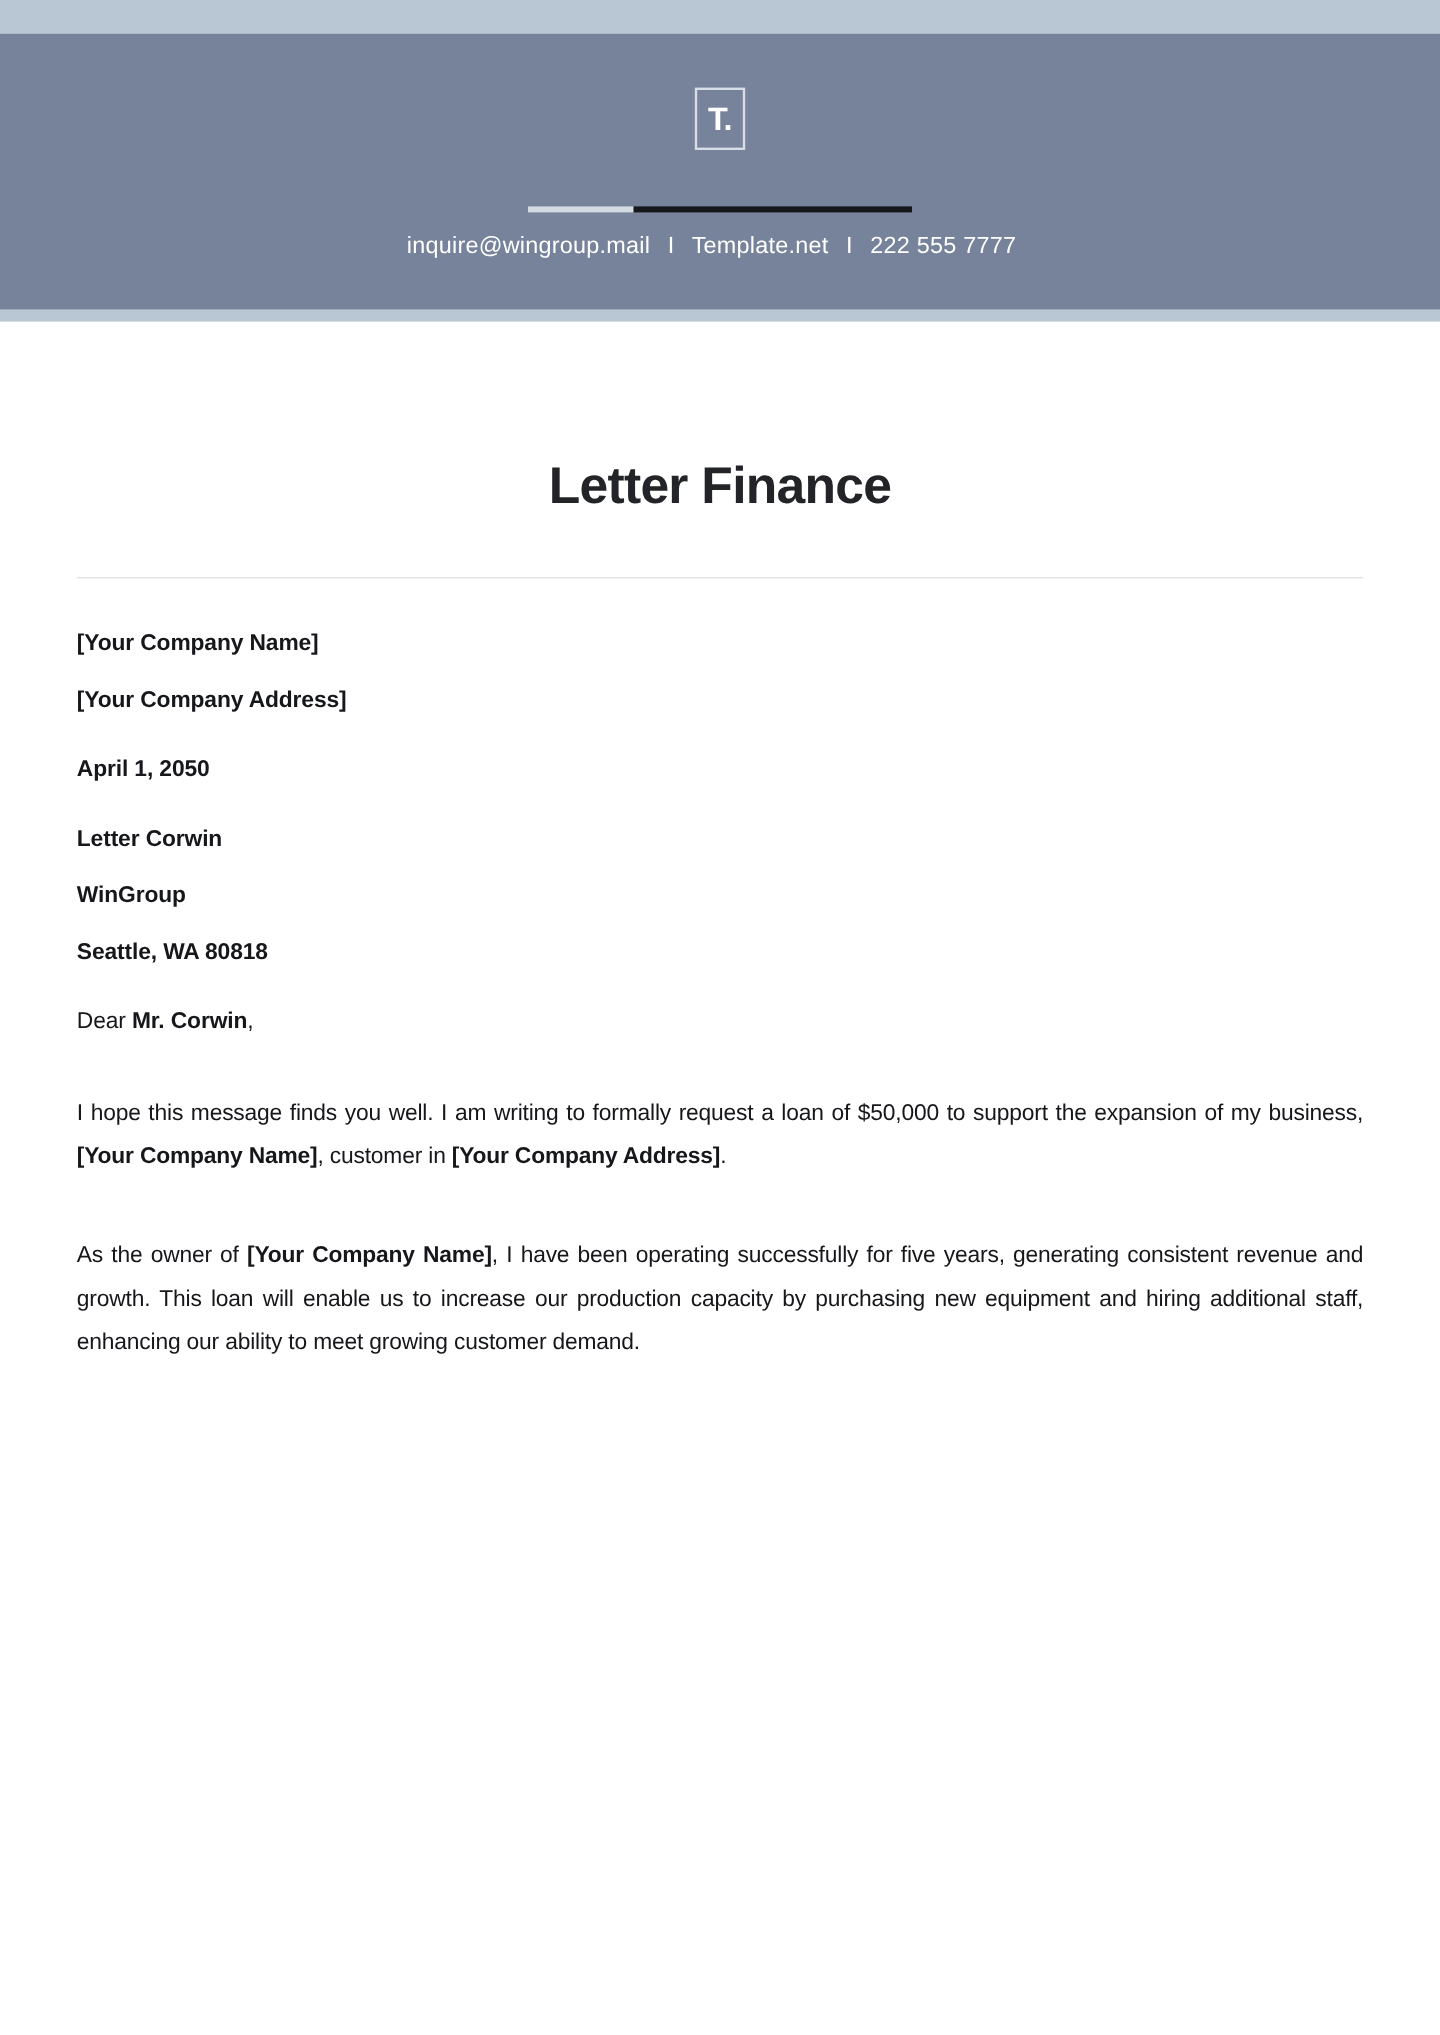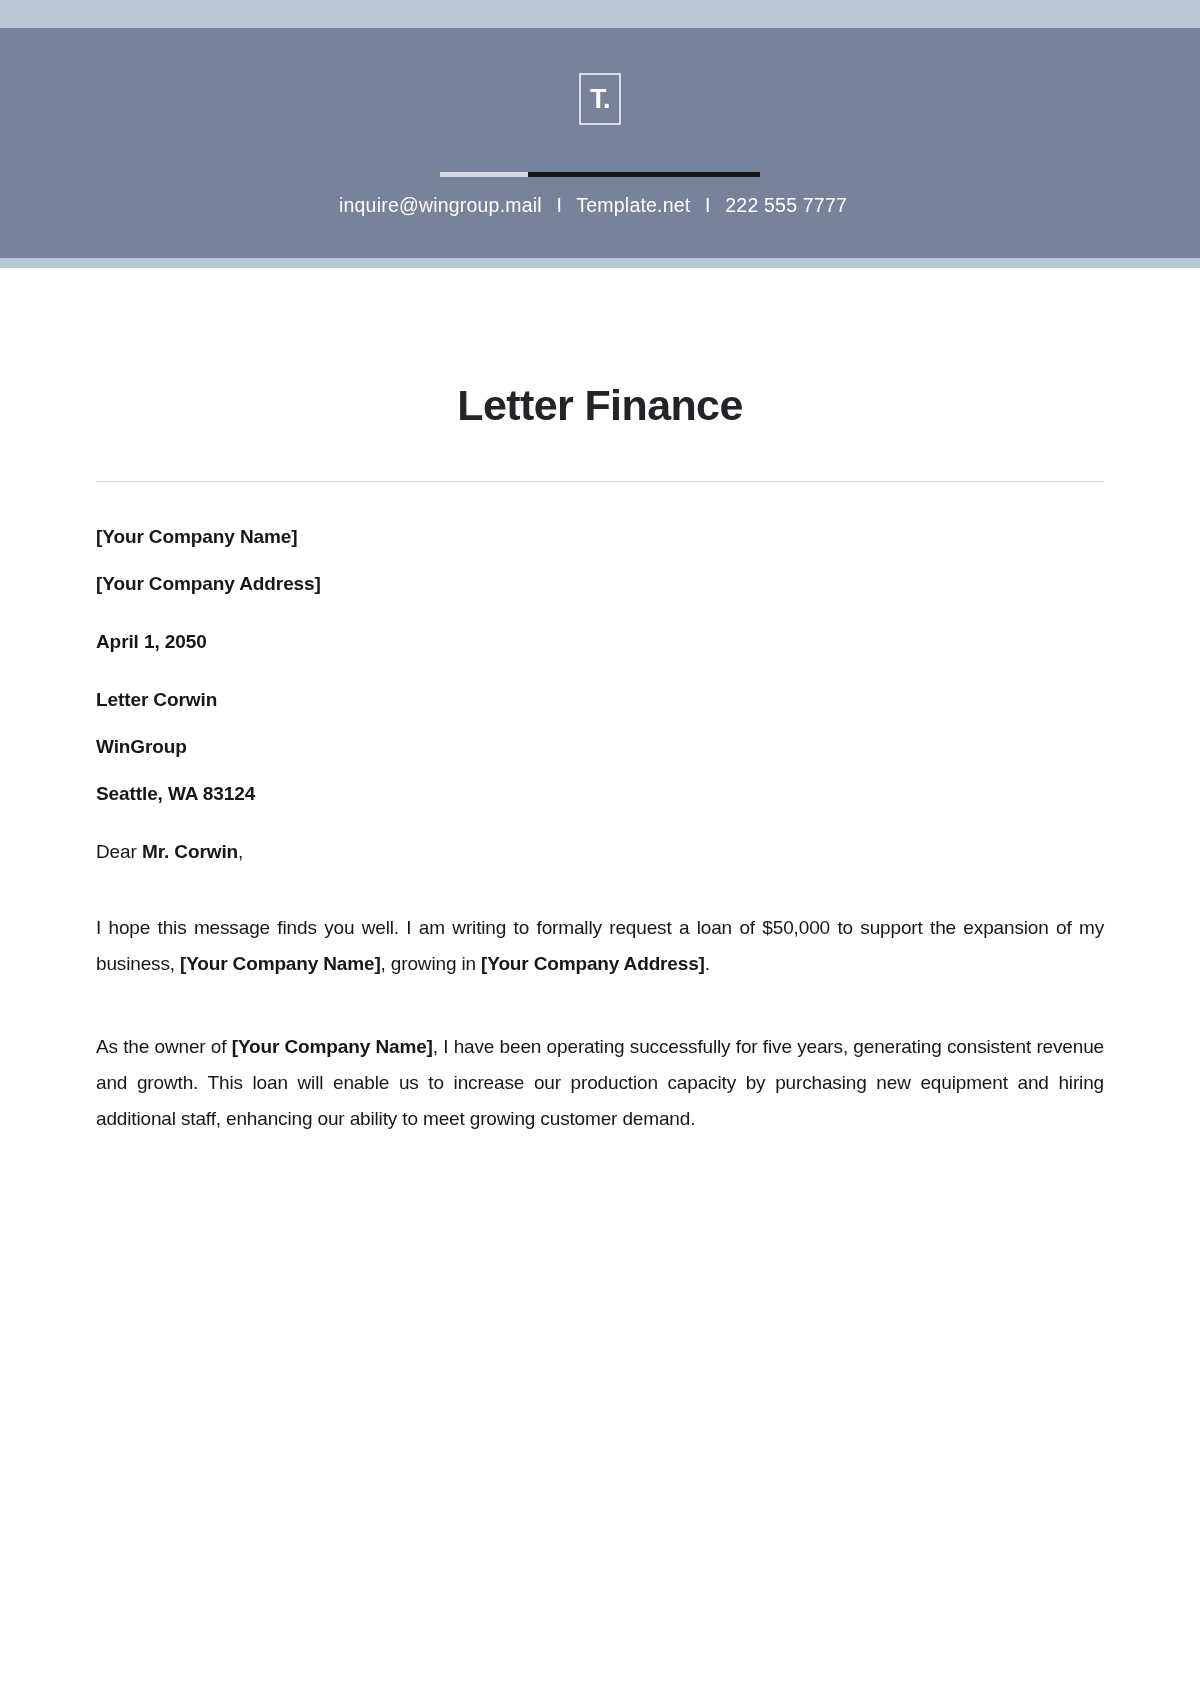--- a/index.html
+++ b/index.html
@@ -47,21 +47,21 @@
     position:absolute; left:0; right:14px; top:166px;
     text-align:center;
     color:#ffffff;
     font-size:19.5px;
     letter-spacing:0.2px;
     font-weight:400;
   }
   .contact .sep { display:inline-block; padding:0 9px; font-weight:300; }
 
   
-  .doc { padding:0 96px; box-sizing:border-box; width:1200px; }
+  .doc { padding:0 64px; box-sizing:border-box; width:1200px; }
   .doc-title {
     text-align:center;
     font-size:43px;
     font-weight:bold;
     letter-spacing:-0.6px;
     color:#232427;
     margin-top:113px;
   }
   .rule {
     margin-top:51px;
@@ -148,26 +148,26 @@
 
     <div>
       <div class="line-b">April 1, 2050</div>
     </div>
 
     <div class="gap-sm"></div>
 
     <div>
       <div class="line-b">Letter Corwin</div>
       <div class="line-b">WinGroup</div>
-      <div class="line-b">Seattle, WA 83124</div>
+      <div class="line-b">Seattle, WA 80818</div>
     </div>
 
     <div class="gap-sm"></div>
 
     <div class="salutation"><span>Dear </span><b>Mr. Corwin</b><span>,</span></div>
 
-    <div class="para"><span>I hope this message finds you well. I am writing to formally request a loan of $50,000 to support the expansion of my business, </span><b>[Your Company Name]</b><span>, growing in </span><b>[Your Company Address]</b><span>.</span></div>
+    <div class="para"><span>I hope this message finds you well. I am writing to formally request a loan of $50,000 to support the expansion of my business, </span><b>[Your Company Name]</b><span>, customer in </span><b>[Your Company Address]</b><span>.</span></div>
 
     <div class="para"><span>As the owner of </span><b>[Your Company Name]</b><span>, I have been operating successfully for five years, generating consistent revenue and growth. This loan will enable us to increase our production capacity by purchasing new equipment and hiring additional staff, enhancing our ability to meet growing customer demand.</span></div>
 
   </div>
 
 </div>
 
 </body></html>

